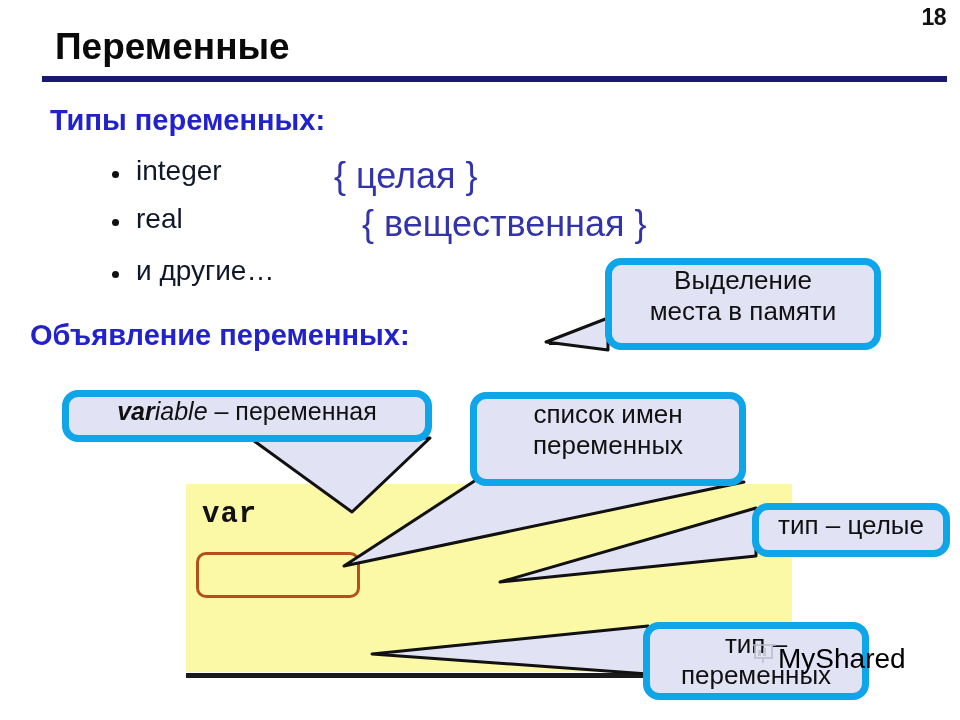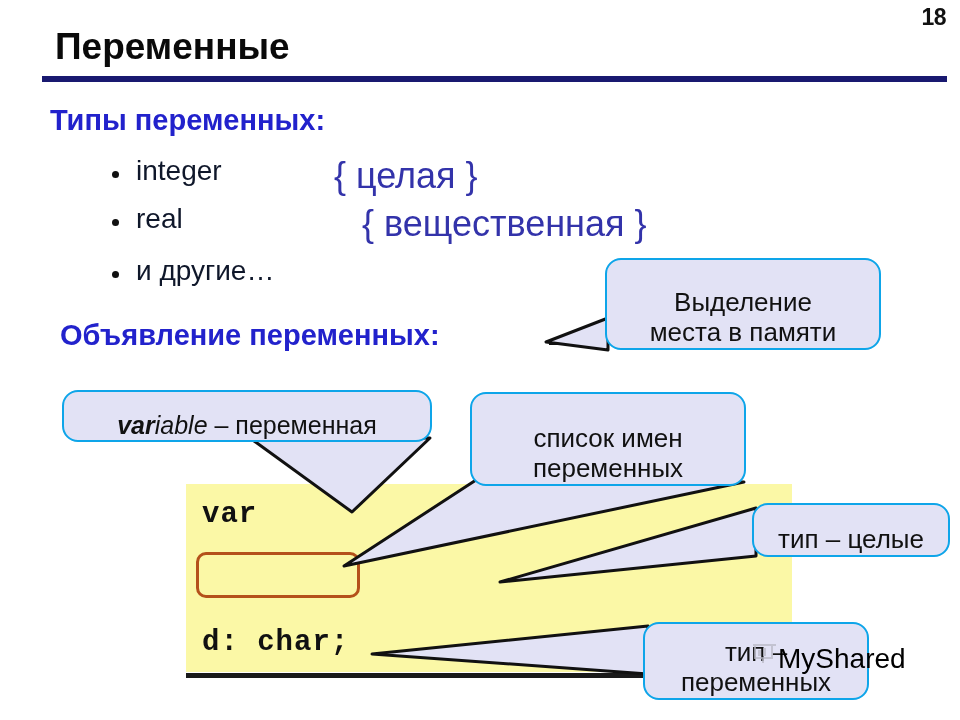--- a/index.html
+++ b/index.html
@@ -49,21 +49,21 @@
 
   
   .sub-heading {
     position: absolute;
     font-size: 29px;
     font-weight: bold;
     color: #2222cc;
     white-space: nowrap;
   }
   #types-heading { left: 50px; top: 104px; }
-  #decl-heading  { left: 60px; top: 319px; }
+  #decl-heading  { left: 30px; top: 319px; }
 
   .list-row {
     position: absolute;
     height: 40px;
     white-space: nowrap;
   }
   .bullet {
     position: absolute;
     left: 0;
     top: 16px;
@@ -138,41 +138,41 @@
     height: 46px;
     border: 3px solid #b4511a;
     border-radius: 10px;
     box-sizing: border-box;
   }
 
   
   .bubble {
     position: absolute;
     background: #e2e2f5;
-    border: 2px solid #0ea5e9;
+    border: 7px solid #0ea5e9;
     border-radius: 16px;
     box-sizing: border-box;
     display: flex;
-    align-items: flex-end;
+    align-items: flex-start;
     justify-content: center;
     text-align: center;
     color: #111111;
     font-size: 26px;
     line-height: 1.18;
     z-index: 5;
   }
   .bubble-text { display: block; padding: 0 10px; }
 
   #bubble-memory  { left: 605px; top: 258px; width: 276px; height: 92px; }
   #bubble-variable{ left: 62px;  top: 390px; width: 370px; height: 52px; font-size: 25px; }
   #bubble-names   { left: 470px; top: 392px; width: 276px; height: 94px; }
   #bubble-int     { left: 752px; top: 503px; width: 198px; height: 54px; }
   #bubble-char    { left: 643px; top: 622px; width: 226px; height: 78px; }
 
-  #bubble-variable .bubble-text { white-space: nowrap; margin-top: 47px; }
+  #bubble-variable .bubble-text { white-space: nowrap; }
   .var-bold { font-weight: bold; font-style: italic; }
   .var-ital { font-style: italic; }
 
   
   #tails {
     position: absolute;
     left: 0; top: 0;
     width: 960px; height: 720px;
     pointer-events: none;
     z-index: 4;
@@ -237,21 +237,20 @@
 
     <polygon points="476,480 744,482 344,566" fill="#e2e2f5" stroke="#111111" stroke-width="3" stroke-linejoin="round"></polygon>
 
     <polygon points="756,508 756,556 500,582" fill="#e2e2f5" stroke="#111111" stroke-width="3" stroke-linejoin="round"></polygon>
 
     <polygon points="648,626 648,674 372,654" fill="#e2e2f5" stroke="#111111" stroke-width="3" stroke-linejoin="round"></polygon>
   </svg>
 
   <div id="code-block">
     <span class="code-line" id="code-var">var</span>
-    <span class="code-line" id="code-d">d: char;</span>
     <span id="names-highlight"></span>
   </div>
   <div id="code-underline"></div>
 
   <div class="bubble" id="bubble-memory">
     <span class="bubble-text">
       <span>Выделение</span><br>
       <span>места в памяти</span>
     </span>
   </div>

